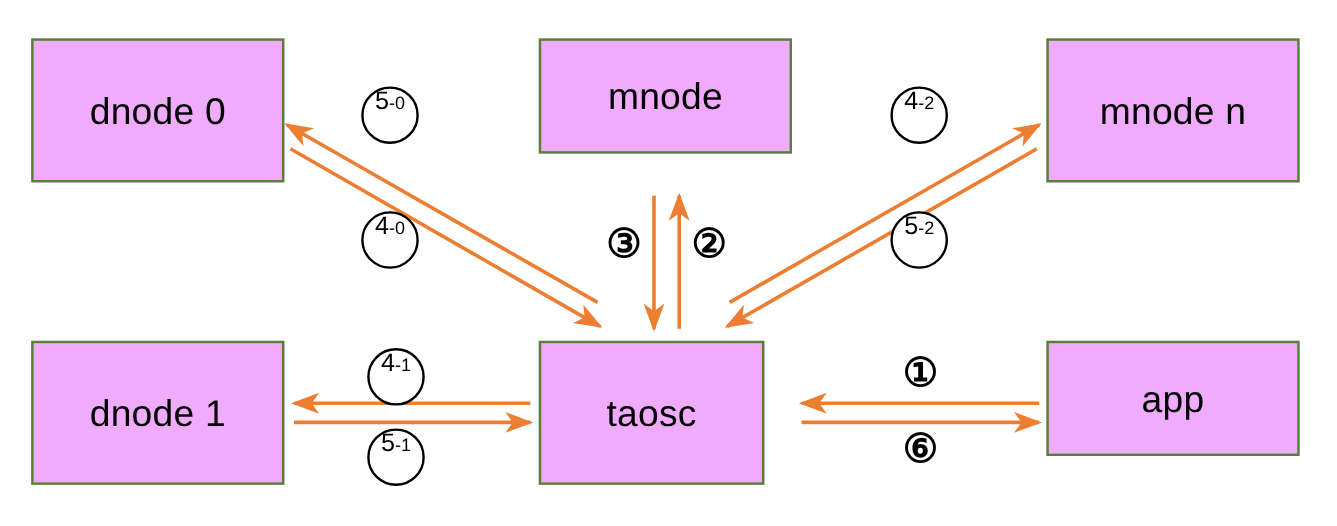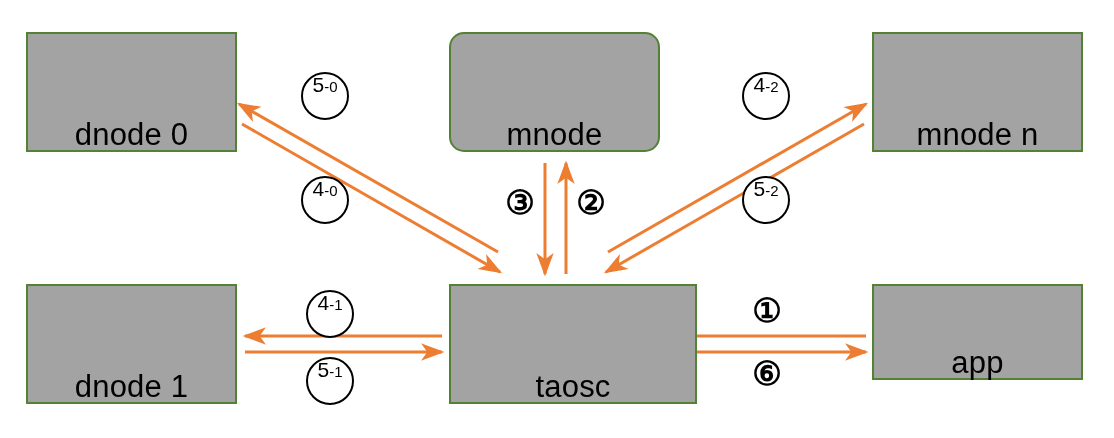--- a/index.html
+++ b/index.html
@@ -13,24 +13,24 @@
   #canvas {
     position: relative;
     width: 1114px;
     height: 438px;
     background: #ffffff;
     overflow: hidden;
   }
   .node-box {
     position: absolute;
     box-sizing: border-box;
-    background: #a3a3a3;
+    background: #f0abfc;
     border: 2px solid #548235;
     display: flex;
-    align-items: flex-end;
+    align-items: center;
     justify-content: center;
   }
   .node-label {
     font-size: 31px;
     color: #000000;
     line-height: 1;
     letter-spacing: 0.2px;
     white-space: nowrap;
   }
   svg.edges {
@@ -95,33 +95,33 @@
     <line x1="245" y1="352" x2="442" y2="352" stroke="#ed7d31" stroke-width="3" marker-end="url(#ah)"></line>
 
     <line x1="866" y1="336" x2="668" y2="336" stroke="#ed7d31" stroke-width="3" marker-end="url(#ah)"></line>
     <line x1="668" y1="352" x2="866" y2="352" stroke="#ed7d31" stroke-width="3" marker-end="url(#ah)"></line>
   </svg>
 
   <div class="node-box" style="left:26px; top:32px; width:211px; height:120px;">
     <span class="node-label">dnode 0</span>
   </div>
 
-  <div class="node-box" style="left:449px; top:32px; width:211px; height:120px;border-radius:15px;">
+  <div class="node-box" style="left:449px; top:32px; width:211px; height:96px;">
     <span class="node-label">mnode</span>
   </div>
 
   <div class="node-box" style="left:872px; top:32px; width:211px; height:120px;">
     <span class="node-label">mnode n</span>
   </div>
 
   <div class="node-box" style="left:26px; top:284px; width:211px; height:120px;">
     <span class="node-label">dnode 1</span>
   </div>
 
-  <div class="node-box" style="left:449px; top:284px; width:248px; height:120px;">
+  <div class="node-box" style="left:449px; top:284px; width:188px; height:120px;">
     <span class="node-label">taosc</span>
   </div>
 
   <div class="node-box" style="left:872px; top:284px; width:211px; height:96px;">
     <span class="node-label">app</span>
   </div>
 
   <div class="edge-label" style="left:301px; top:72px; width:48px; height:48px;">
     <span class="main">5</span>
       <span class="sub">-0</span>

